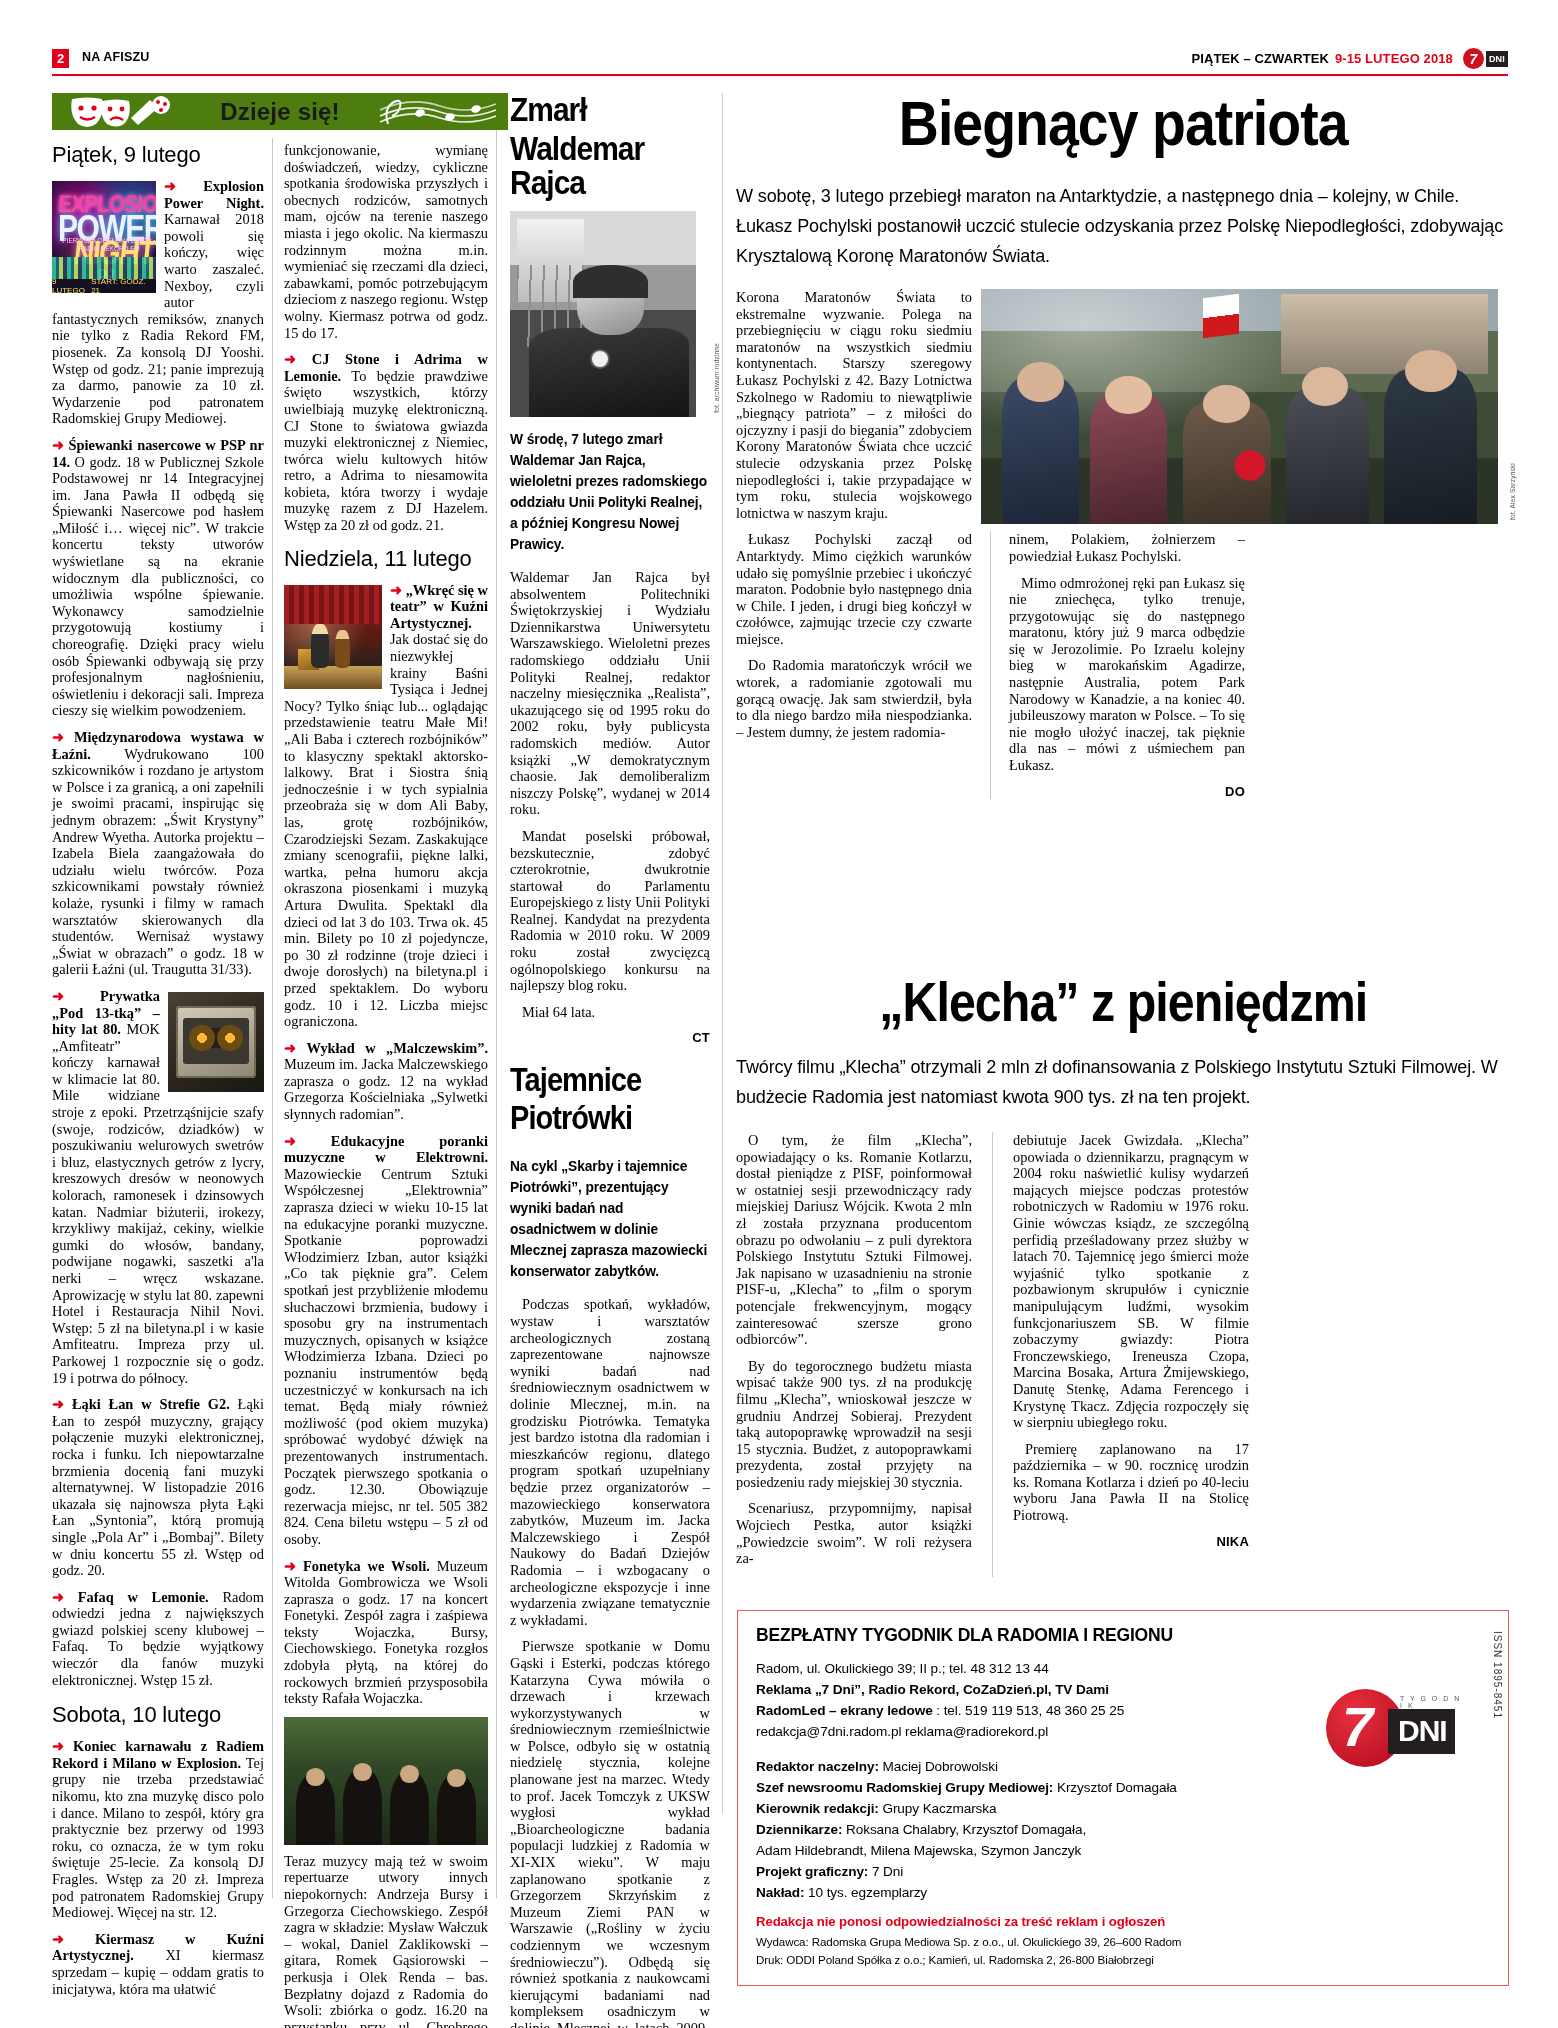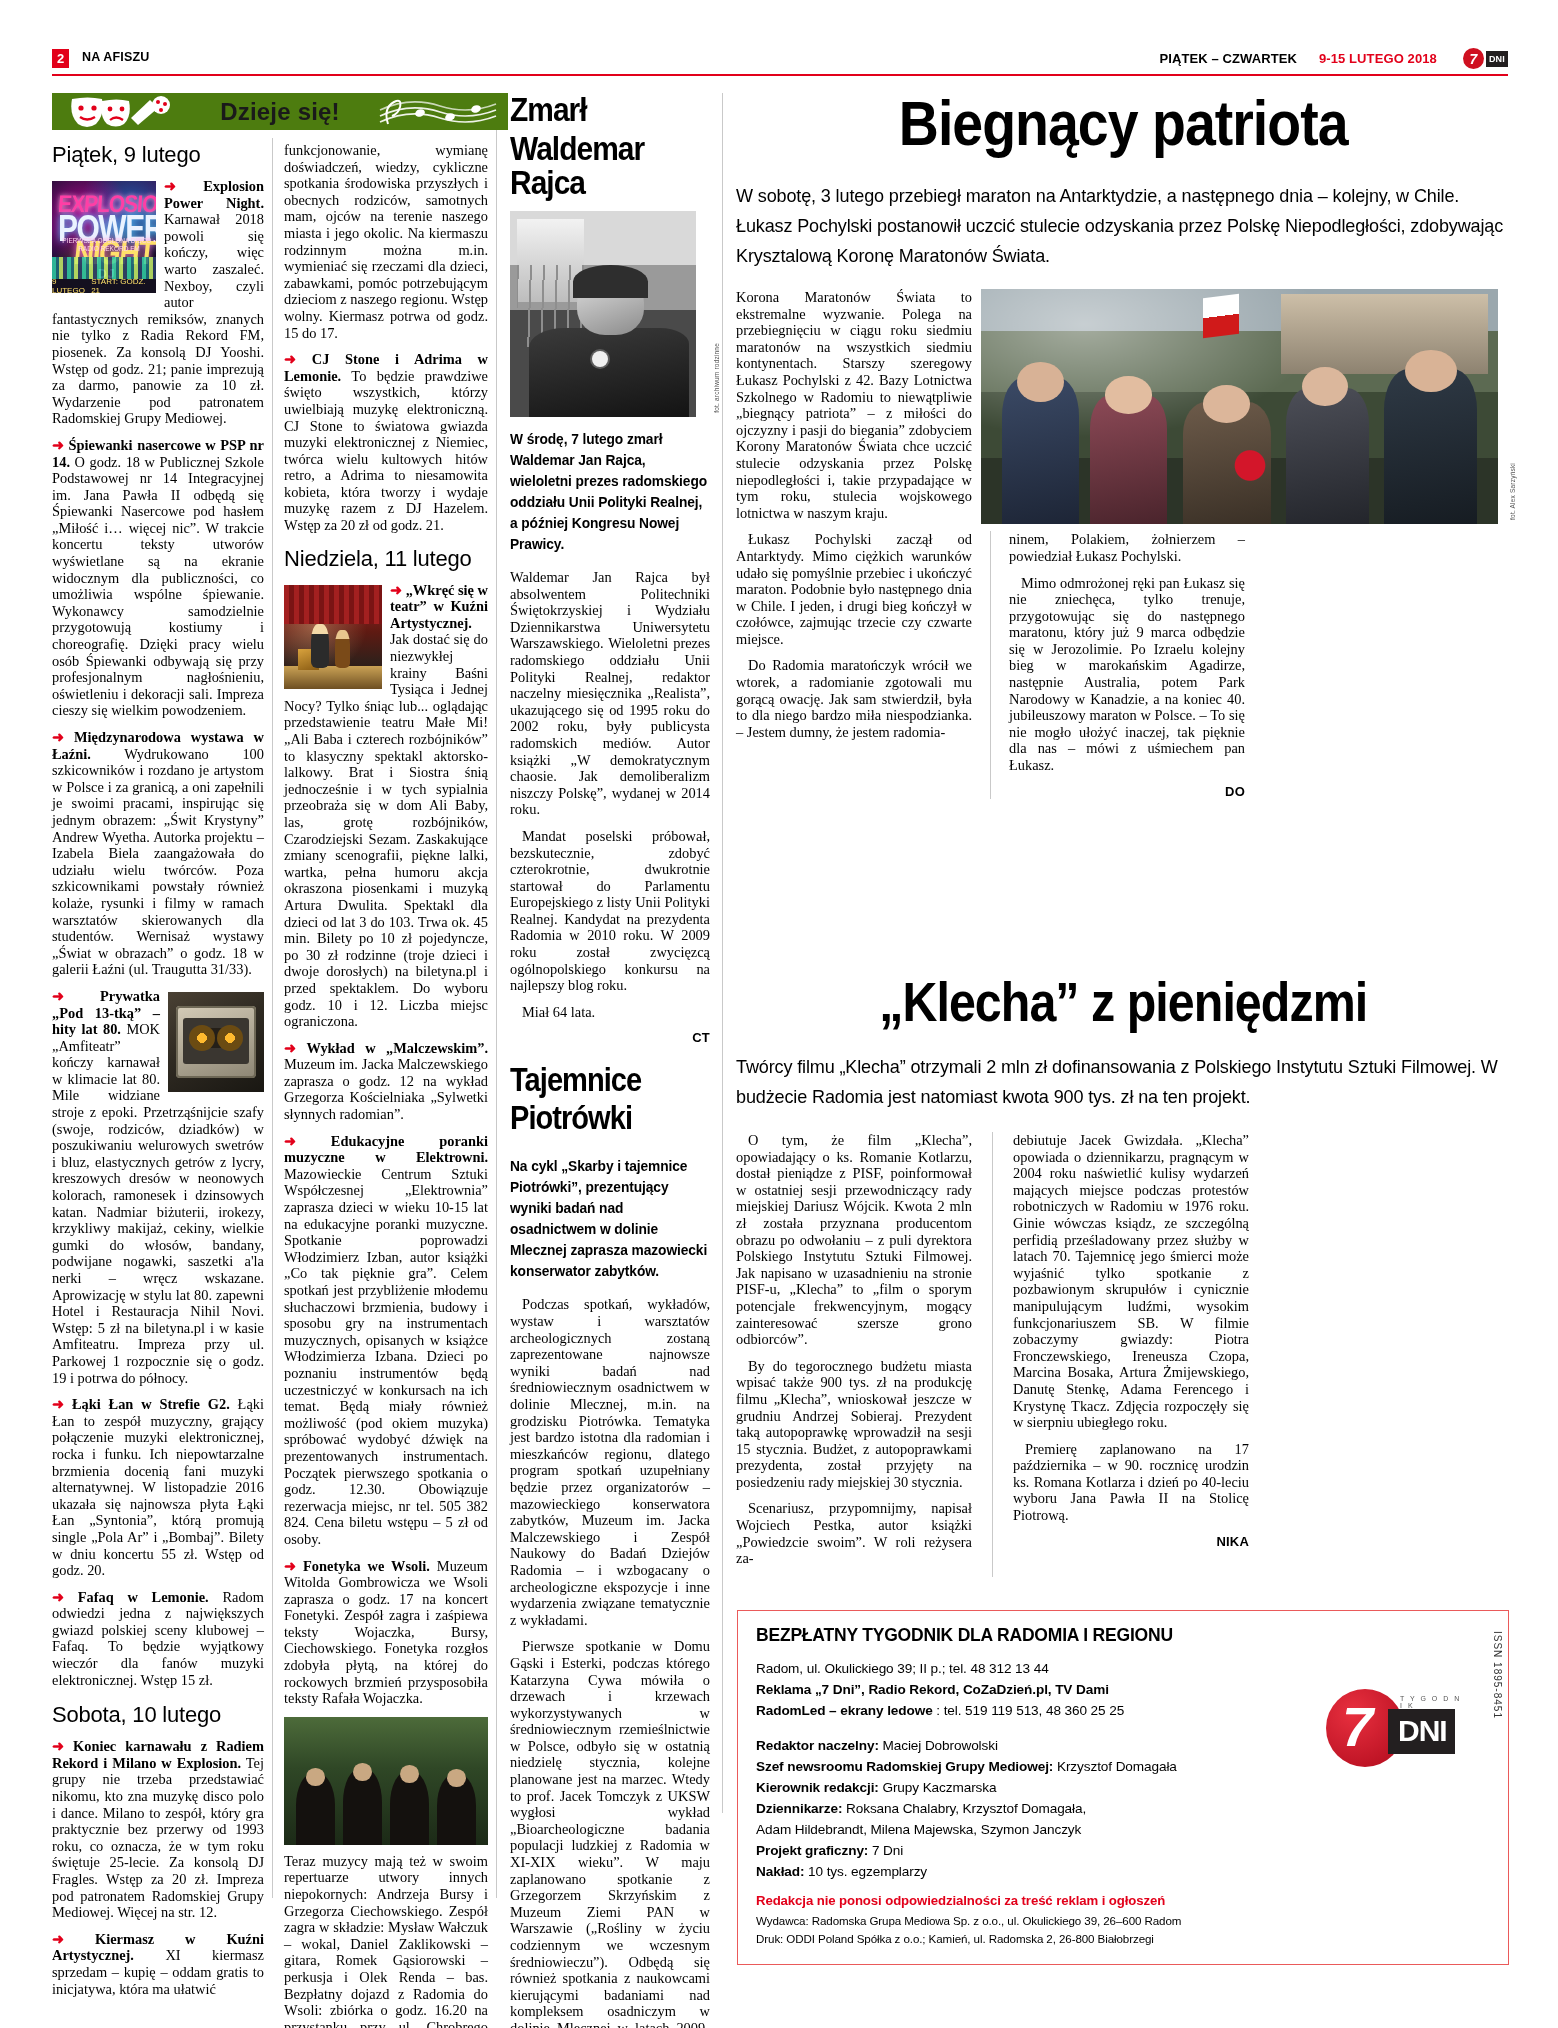--- a/index.html
+++ b/index.html
@@ -21,21 +21,21 @@
     font-family:"Liberation Sans", sans-serif; font-weight:bold;
     font-size:13px; width:17px; height:19px; line-height:19px;
     text-align:center; vertical-align:middle;
   }
   .pg-sect{
     display:inline-block; font-family:"Liberation Sans", sans-serif;
     font-weight:bold; font-size:12.5px; letter-spacing:.2px;
     margin-left:9px; vertical-align:middle; position:relative; top:-1px;
   }
   .hdr-right{
-    position:absolute; right:0; top:0; display:flex; align-items:center; gap:22px;
+    position:absolute; right:0; top:0; display:flex; align-items:center; gap:6px;
     font-family:"Liberation Sans", sans-serif; font-weight:bold; font-size:13px;
     letter-spacing:.1px;
   }
   .hdr-right .red{ color:#e2001a; }
   .hdr-logo{
     display:inline-flex; align-items:center; gap:2px; margin-left:4px;
   }
   .logo7{
     width:21px;height:21px;border-radius:50%;background:#cf1020;color:#fff;
     font-family:"Liberation Sans",sans-serif;font-weight:bold;font-size:14px;
@@ -526,20 +526,21 @@
   <div class="infobox">
     <div class="ib-title">BEZPŁATNY TYGODNIK DLA RADOMIA I REGIONU</div>
 
     <div class="ib-l">Radom, ul. Okulickiego 39; II p.; tel. 48 312 13 44</div>
     <div class="ib-l">
       <b>Reklama „7 Dni”, Radio Rekord, CoZaDzień.pl, TV Dami</b>
     </div>
     <div class="ib-l">
       <b>RadomLed – ekrany ledowe</b><span> : tel. 519 119 513, 48 360 25 25</span>
     </div>
+    <div class="ib-l">redakcja@7dni.radom.pl reklama@radiorekord.pl</div>
 
     <div style="height:14px;"></div>
 
     <div class="ib-l">
       <b>Redaktor naczelny:</b><span> Maciej Dobrowolski</span>
     </div>
     <div class="ib-l">
       <b>Szef newsroomu Radomskiej Grupy Mediowej:</b><span> Krzysztof Domagała</span>
     </div>
     <div class="ib-l">

